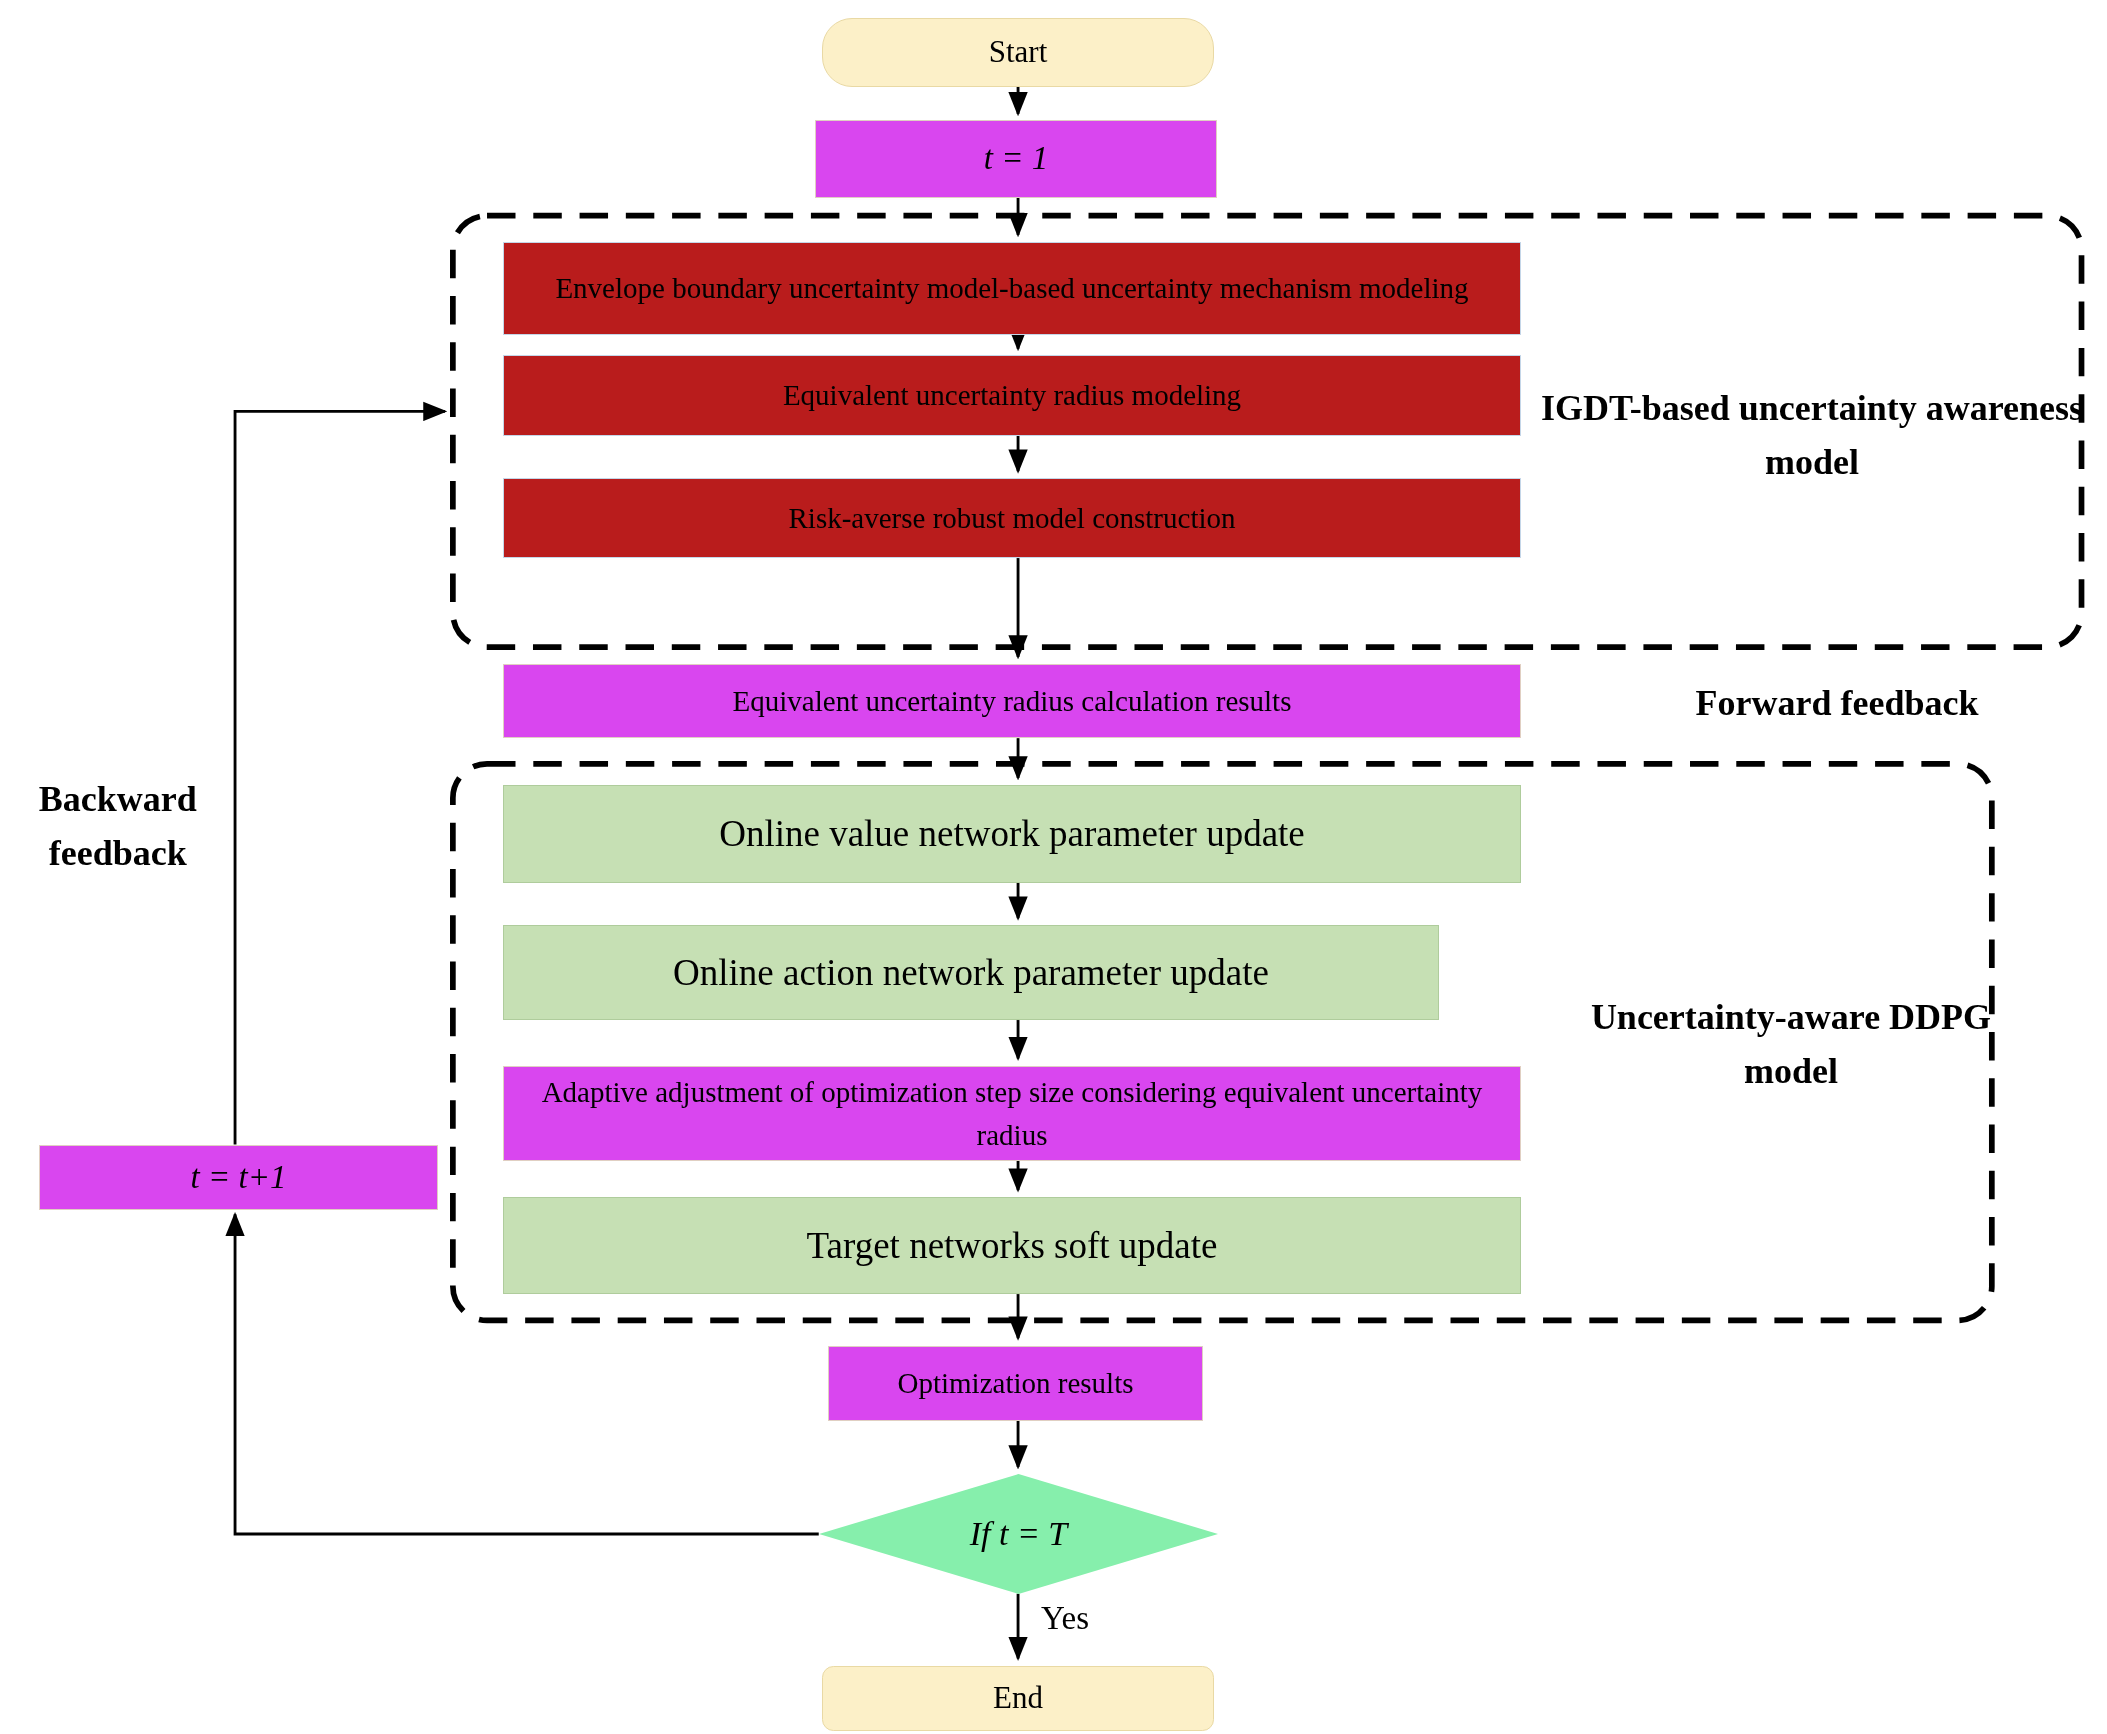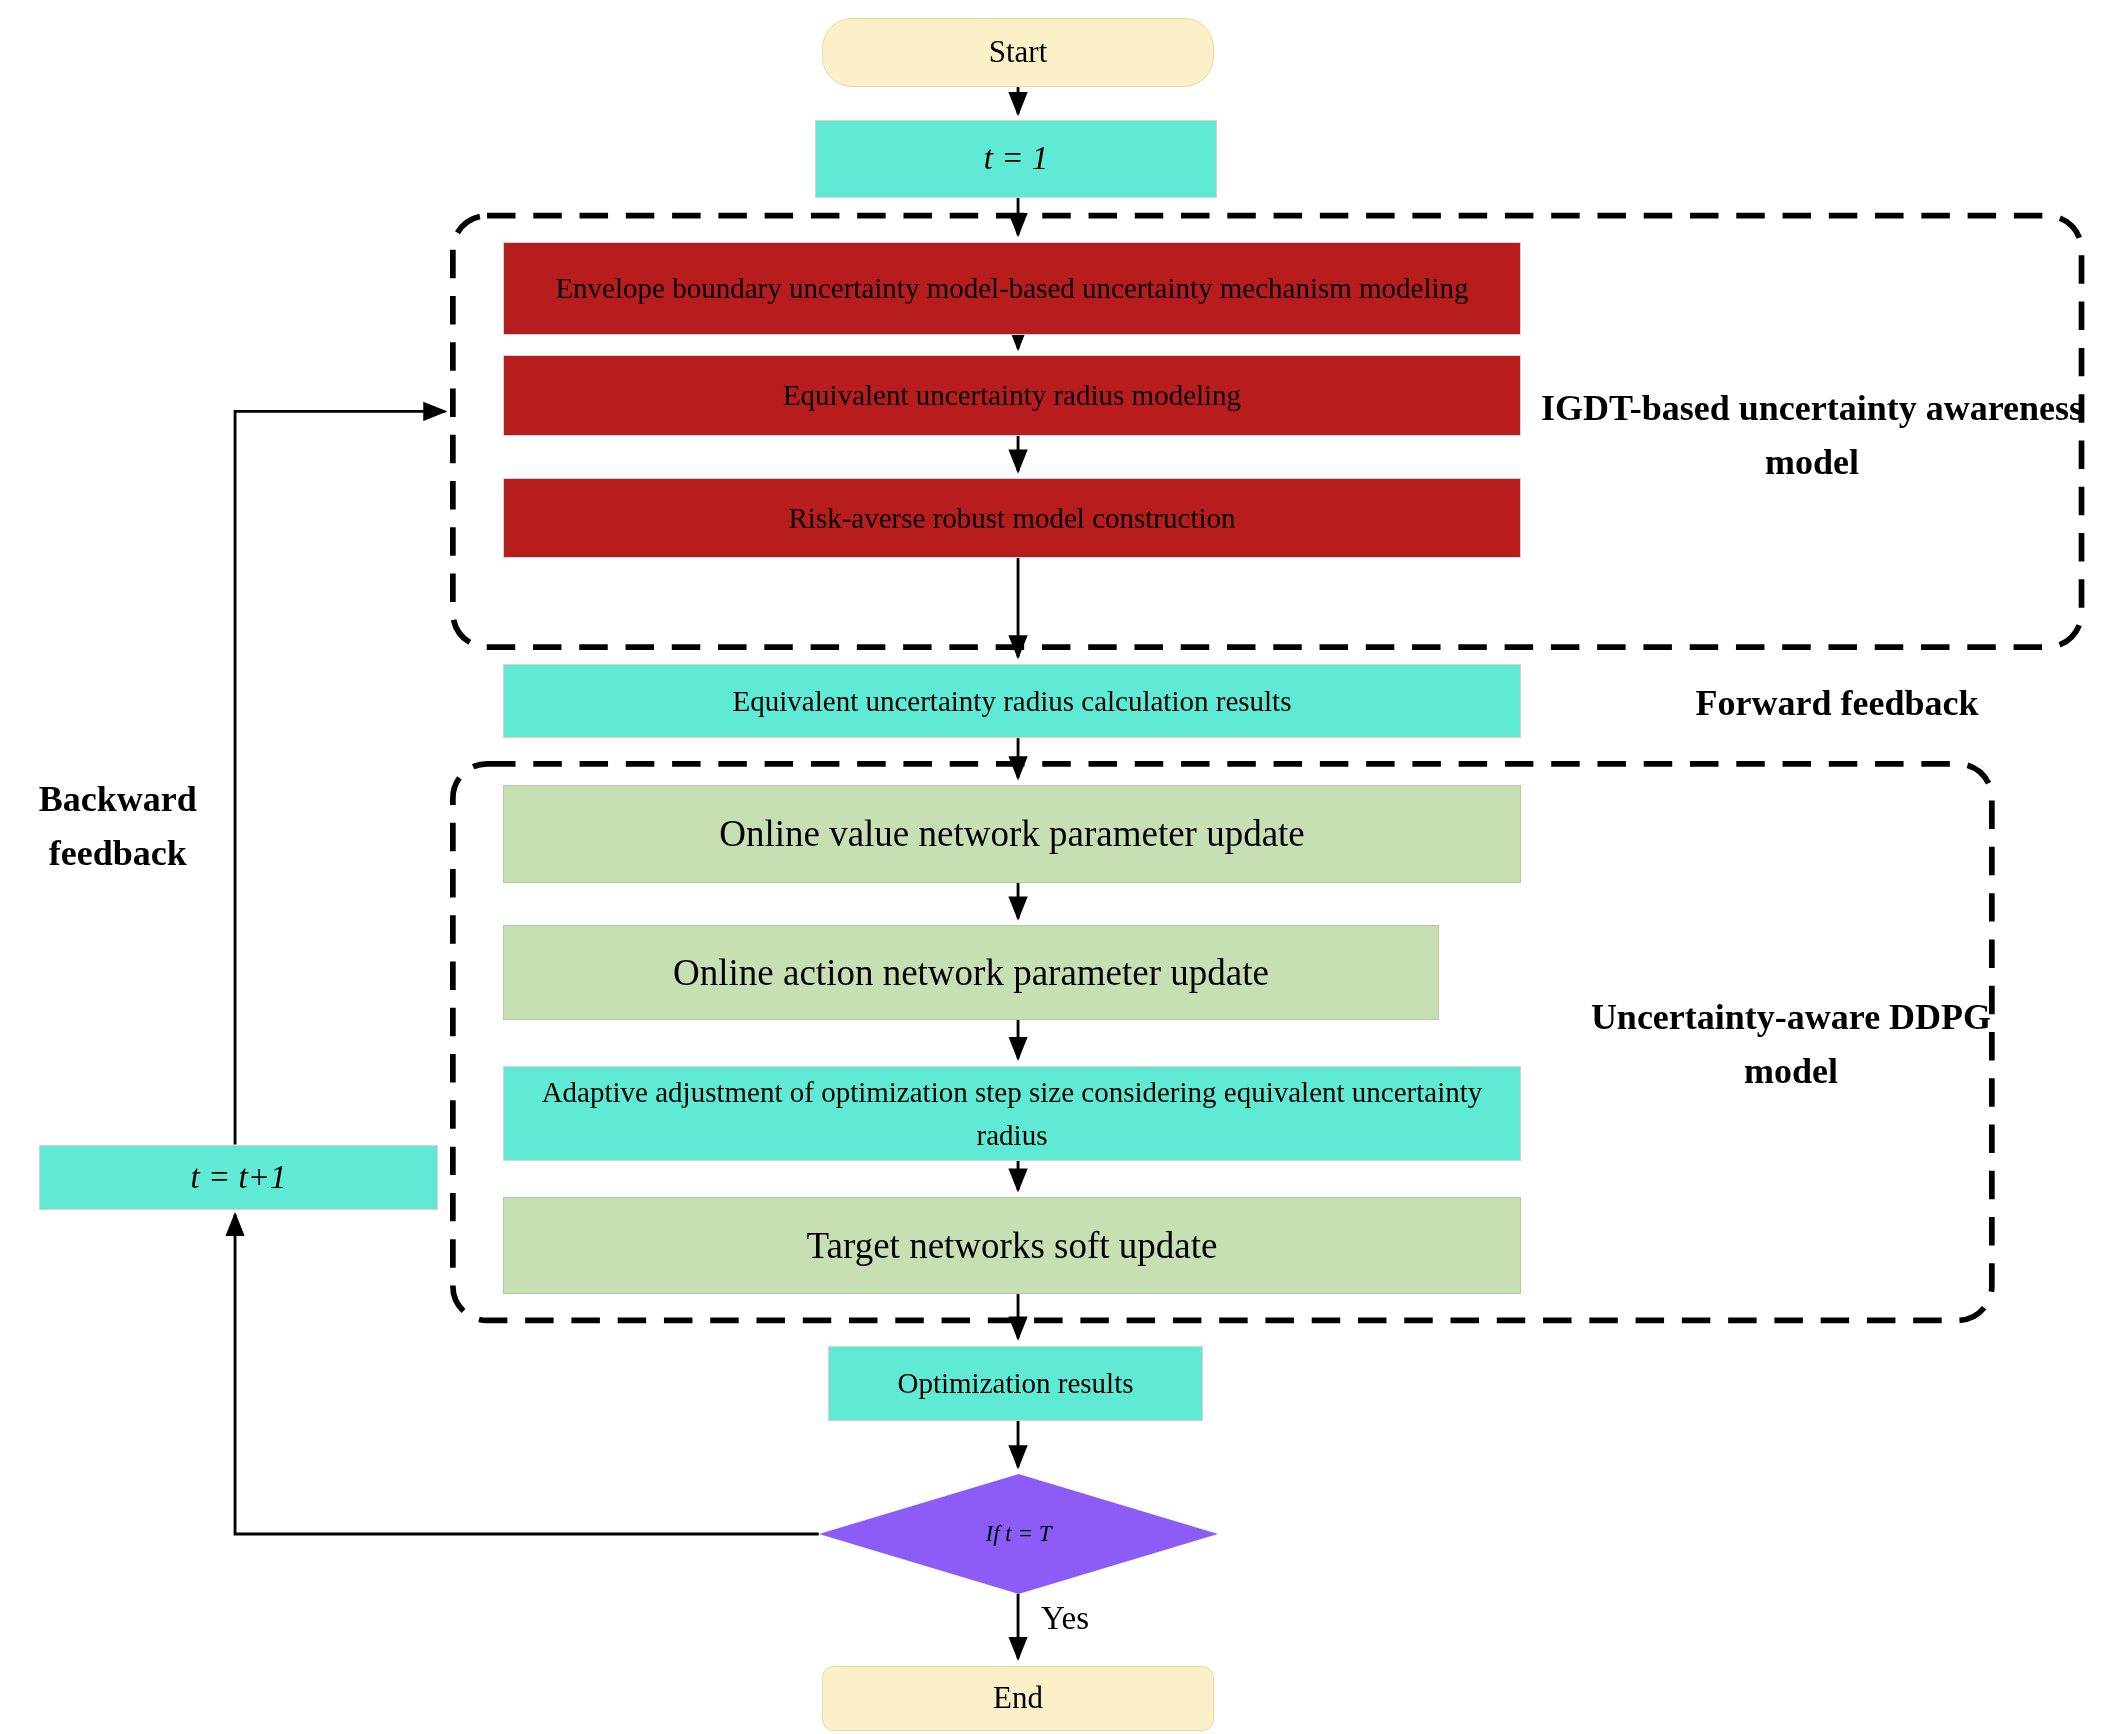--- a/index.html
+++ b/index.html
@@ -13,29 +13,29 @@
   }
   svg.wires{position:absolute;left:0;top:0;width:2108px;height:1734px;}
   .node{
     position:absolute;
     display:flex;align-items:center;justify-content:center;
     text-align:center;
     box-sizing:border-box;
     line-height:1.45;
   }
   .yellow{background:#FCF0C8;border:1.4px solid #E9D9A4;border-radius:11.4px;font-size:31px;}
-  .peach{background:#5eead4;border:0.7px solid #E0CFC2;font-size:29px;}
+  .peach{background:#d946ef;border:0.7px solid #E0CFC2;font-size:29px;}
   .blue{background:#b91c1c;border:1.4px solid #C4D6E8;font-size:29px;}
   .green{background:#C6E0B4;border:1.4px solid #AFCC9C;font-size:37px;}
   .big{font-size:33px;}
   .ital{font-style:italic;}
   .diamond{
-    background:#8b5cf6;
+    background:#86efac;
     clip-path:polygon(50% 0,100% 50%,50% 100%,0 50%);
-    font-size:23px;
+    font-size:34px;
   }
   .sidelabel{
     position:absolute;
     font-weight:bold;
     font-size:36px;
     line-height:1.5;
     text-align:center;
   }
   .yes{position:absolute;font-size:33px;}
   

